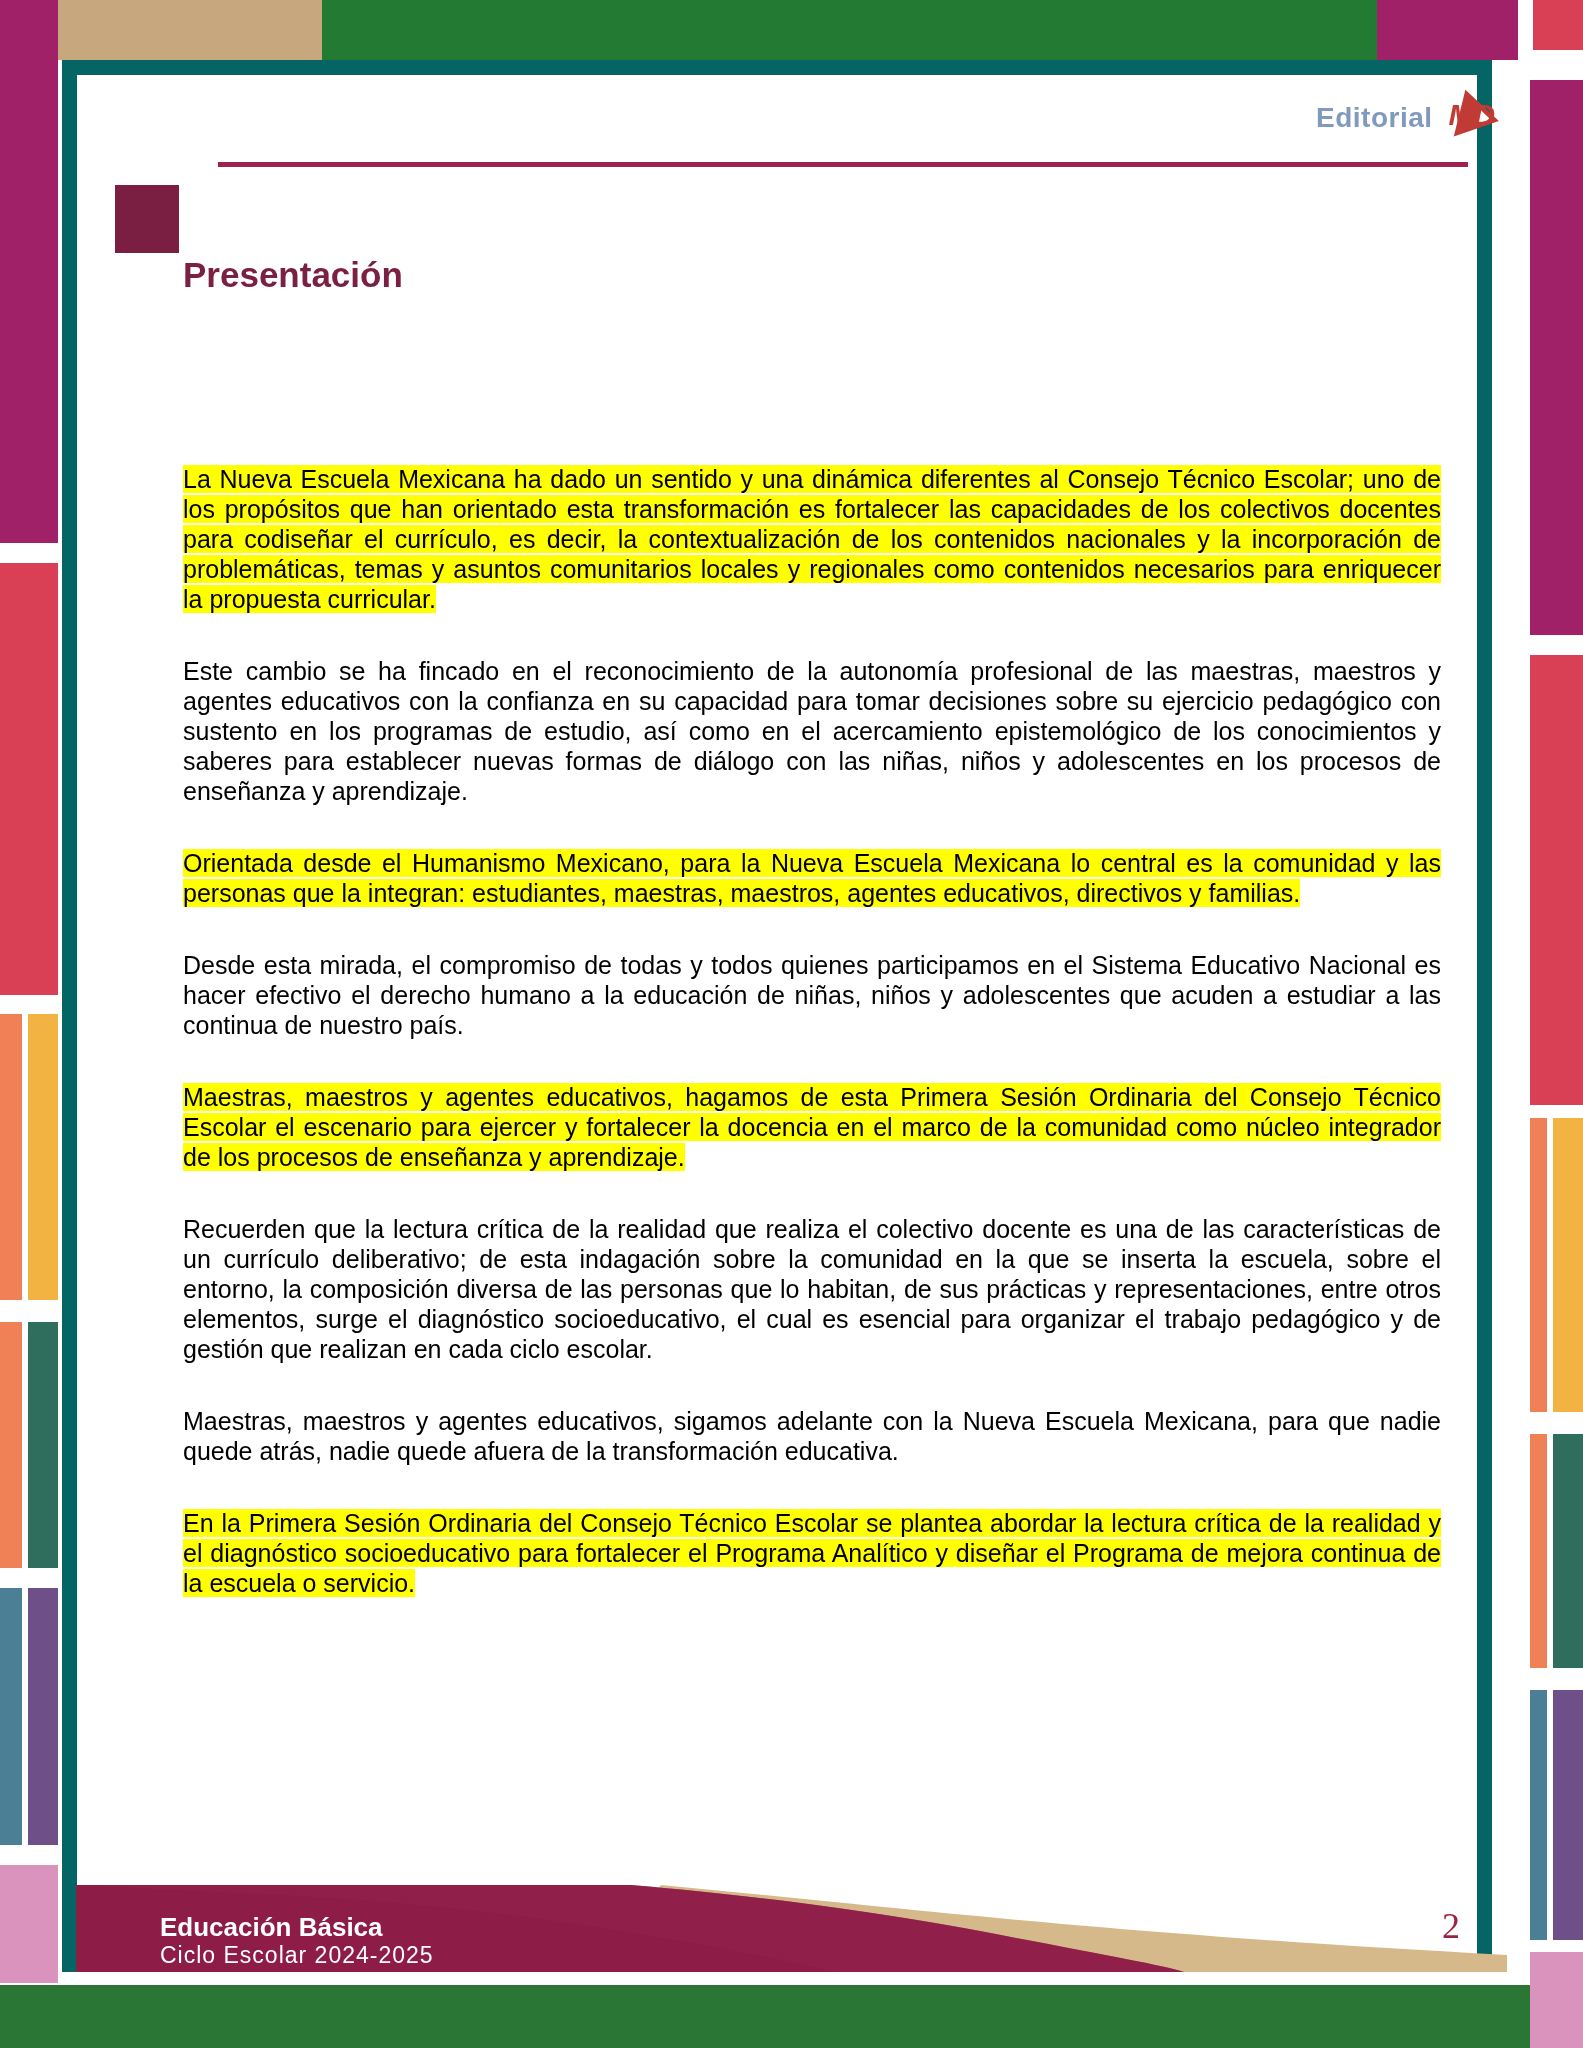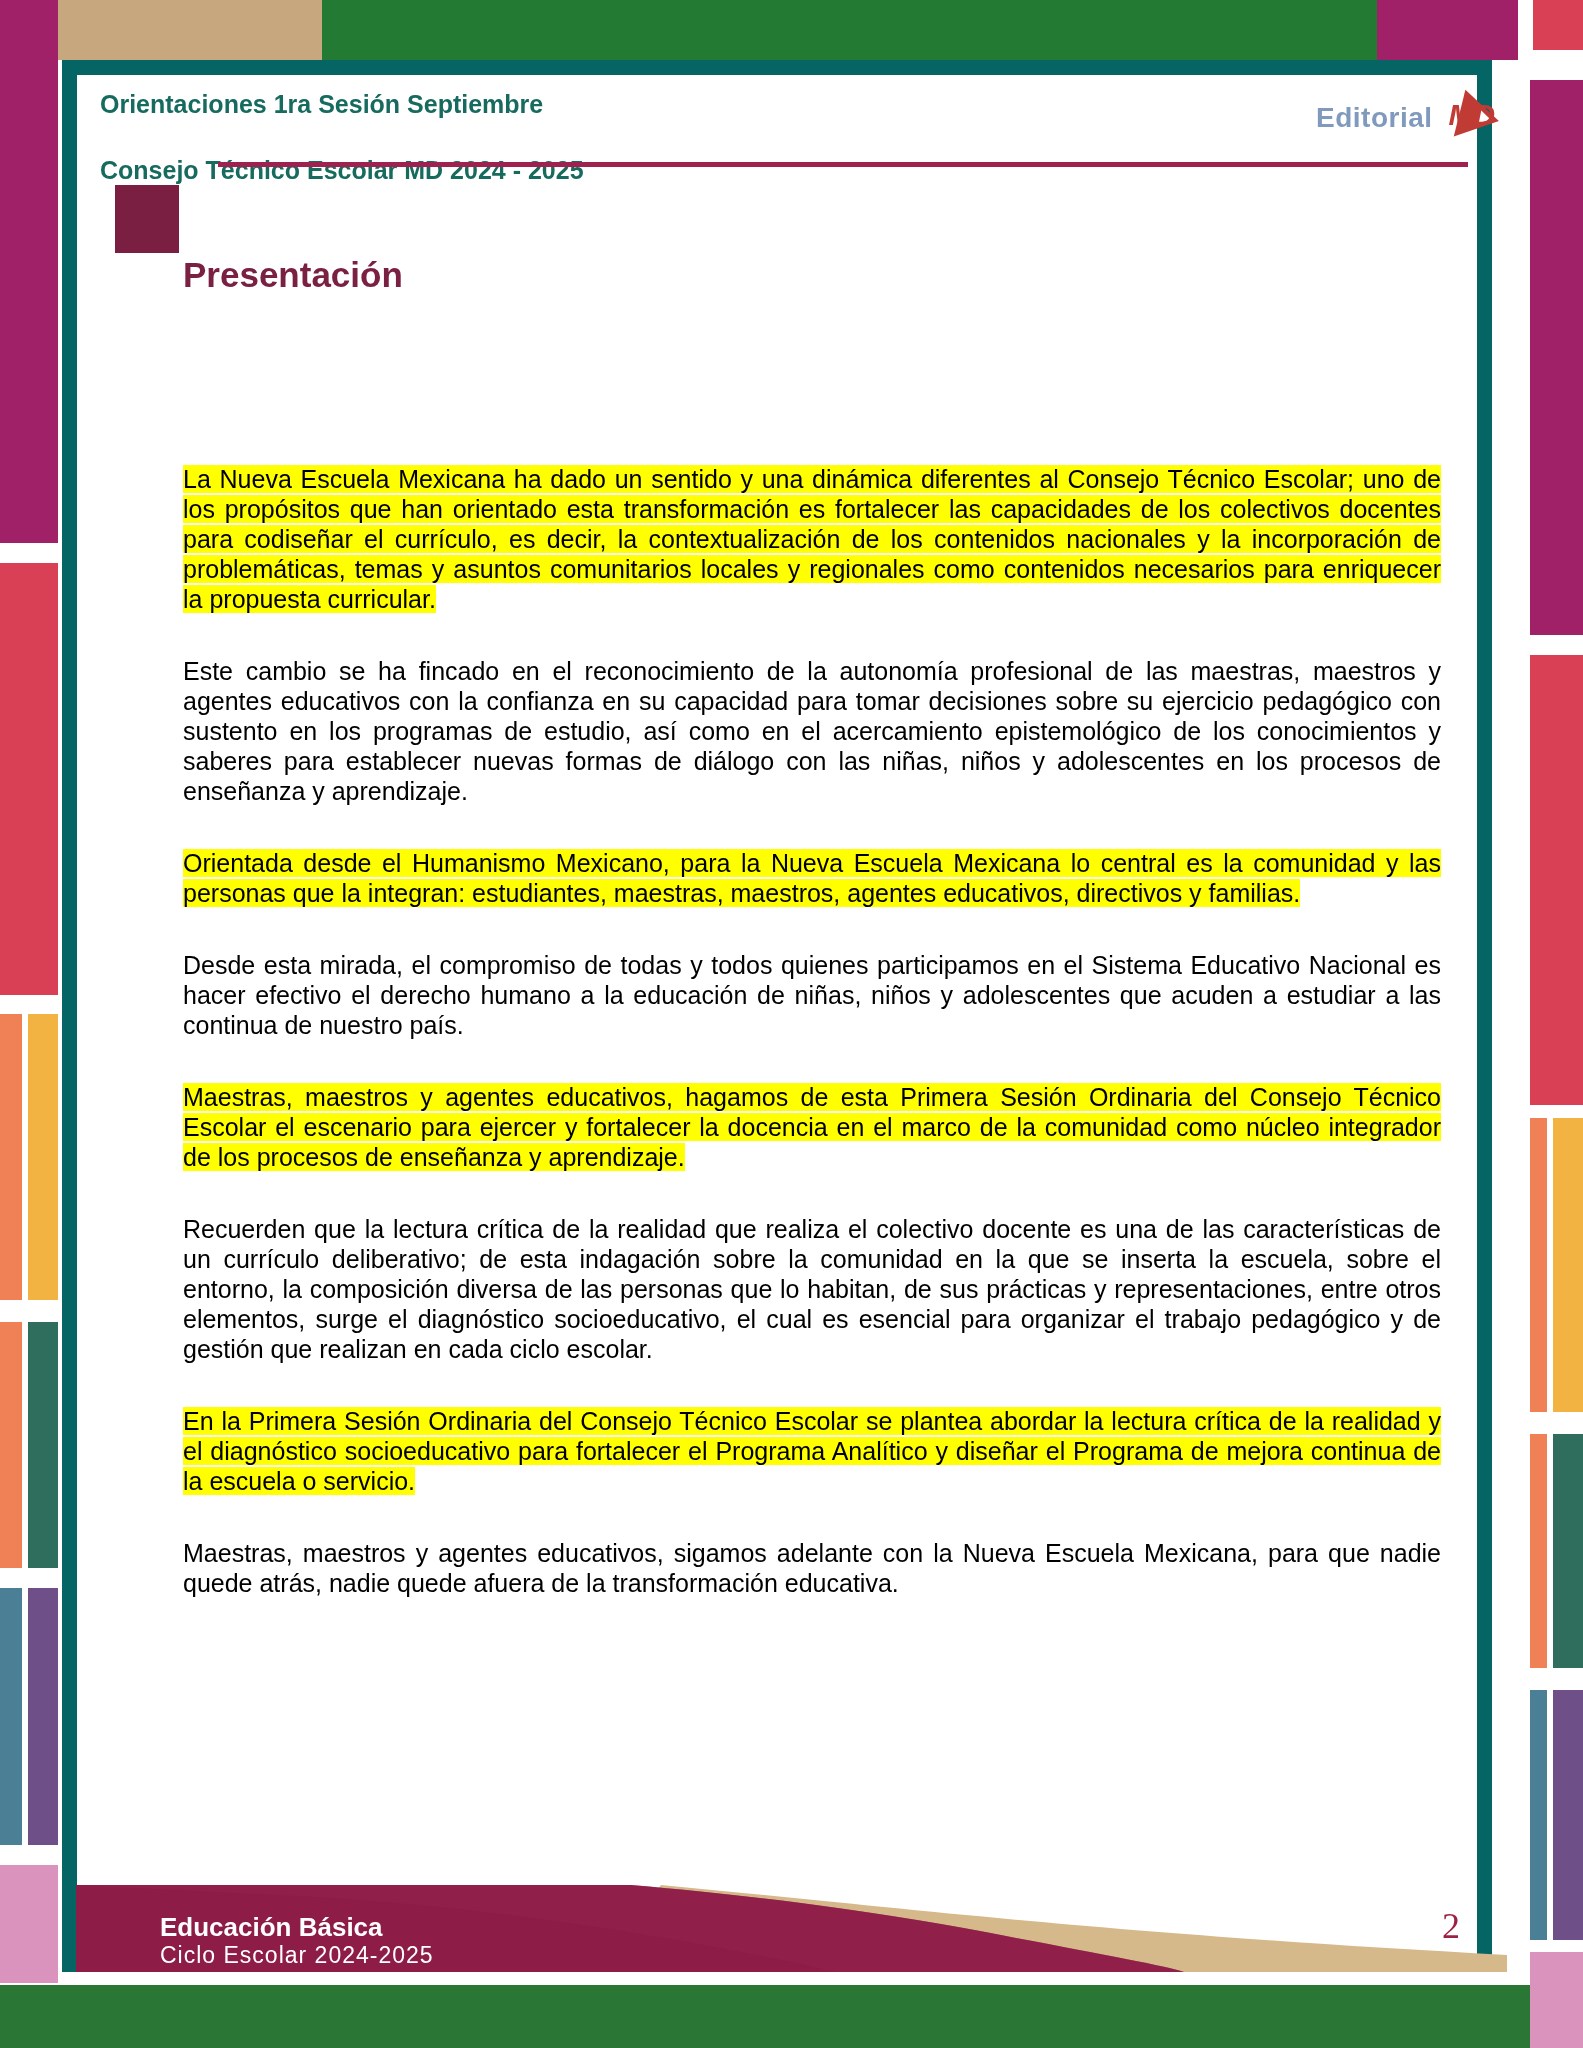--- a/index.html
+++ b/index.html
@@ -78,22 +78,20 @@
   <div class="blk" style="left:1530px;top:1434px;width:17px;height:234px;background:#f08055;"></div>
   <div class="blk" style="left:1553px;top:1434px;width:30px;height:234px;background:#2f6e5c;"></div>
   <div class="blk" style="left:1530px;top:1690px;width:17px;height:250px;background:#4a7f95;"></div>
   <div class="blk" style="left:1553px;top:1690px;width:30px;height:250px;background:#6f4f87;"></div>
   <div class="blk" style="left:1530px;top:1952px;width:53px;height:96px;background:#da93bc;z-index:3;"></div>
 
   <div class="bottom-strip"></div>
 
   <div class="page"></div>
 
-  <div class="header-title"><span>Orientaciones 1ra Sesión Septiembre</span><br>
-    <span>Consejo Técnico Escolar MD 2024 - 2025</span></div>
 
   <div class="logo">
     <span class="logo-editorial">Editorial</span>
     <span class="logo-md">
       <span class="tri"></span>
       <span class="tri-white"></span>
       <span class="md-text">MD</span>
     </span>
   </div>
 
@@ -103,22 +101,22 @@
   <div class="section-title">Presentación</div>
 
 
   <div class="body-text">
     <p class="para"><span class="mark">La Nueva Escuela Mexicana ha dado un sentido y una dinámica diferentes al Consejo Técnico Escolar; uno de los propósitos que han orientado esta transformación es fortalecer las capacidades de los colectivos docentes para codiseñar el currículo, es decir, la contextualización de los contenidos nacionales y la incorporación de problemáticas, temas y asuntos comunitarios locales y regionales como contenidos necesarios para enriquecer la propuesta curricular.</span></p>
     <p class="para">Este cambio se ha fincado en el reconocimiento de la autonomía profesional de las maestras, maestros y agentes educativos con la confianza en su capacidad para tomar decisiones sobre su ejercicio pedagógico con sustento en los programas de estudio, así como en el acercamiento epistemológico de los conocimientos y saberes para establecer nuevas formas de diálogo con las niñas, niños y adolescentes en los procesos de enseñanza y aprendizaje.</p>
     <p class="para"><span class="mark">Orientada desde el Humanismo Mexicano, para la Nueva Escuela Mexicana lo central es la comunidad y las personas que la integran: estudiantes, maestras, maestros, agentes educativos, directivos y familias.</span></p>
     <p class="para">Desde esta mirada, el compromiso de todas y todos quienes participamos en el Sistema Educativo Nacional es hacer efectivo el derecho humano a la educación de niñas, niños y adolescentes que acuden a estudiar a las continua de nuestro país.</p>
     <p class="para"><span class="mark">Maestras, maestros y agentes educativos, hagamos de esta Primera Sesión Ordinaria del Consejo Técnico Escolar el escenario para ejercer y fortalecer la docencia en el marco de la comunidad como núcleo integrador de los procesos de enseñanza y aprendizaje.</span></p>
     <p class="para">Recuerden que la lectura crítica de la realidad que realiza el colectivo docente es una de las características de un currículo deliberativo; de esta indagación sobre la comunidad en la que se inserta la escuela, sobre el entorno, la composición diversa de las personas que lo habitan, de sus prácticas y representaciones, entre otros elementos, surge el diagnóstico socioeducativo, el cual es esencial para organizar el trabajo pedagógico y de gestión que realizan en cada ciclo escolar.</p>
+    <p class="para">Maestras, maestros y agentes educativos, sigamos adelante con la Nueva Escuela Mexicana, para que nadie quede atrás, nadie quede afuera de la transformación educativa.</p>
     <p class="para"><span class="mark">En la Primera Sesión Ordinaria del Consejo Técnico Escolar se plantea abordar la lectura crítica de la realidad y el diagnóstico socioeducativo para fortalecer el Programa Analítico y diseñar el Programa de mejora continua de la escuela o servicio.</span></p>
-    <p class="para">Maestras, maestros y agentes educativos, sigamos adelante con la Nueva Escuela Mexicana, para que nadie quede atrás, nadie quede afuera de la transformación educativa.</p>
   </div>
 
   <div class="footer-band">
     <svg width="1431" height="87" viewBox="0 0 1431 87">
       <path d="M585,0 C800,20 1020,48 1431,70 L1431,87 L520,87 Z" fill="#d5b98b"></path>
       <path d="M0,0 L555,0 C730,15 850,35 940,53 C1030,70 1090,81 1108,87 L0,87 Z" fill="#8d1c46"></path>
       <path d="M0,0 L555,0 C730,15 850,35 940,53 C1030,70 1090,81 1108,87 L760,87 C640,60 430,20 200,10 Z" fill="#95244d" opacity="0.45"></path>
     </svg>
     <div class="footer-text">
       <div class="footer-program">Educación Básica</div>

